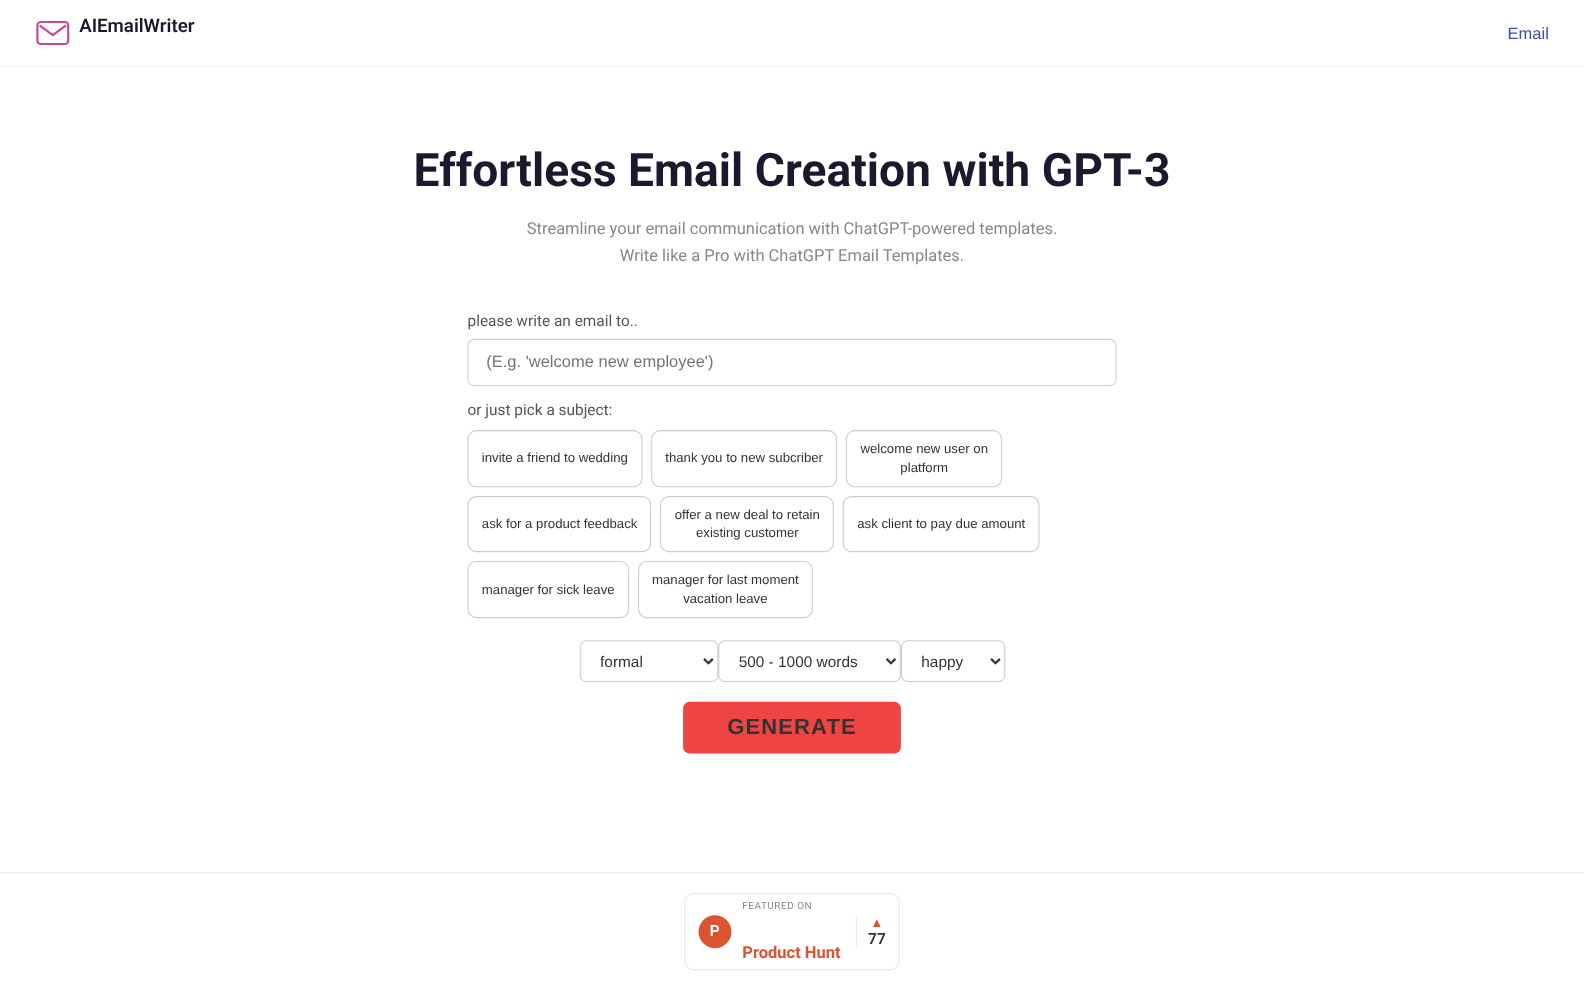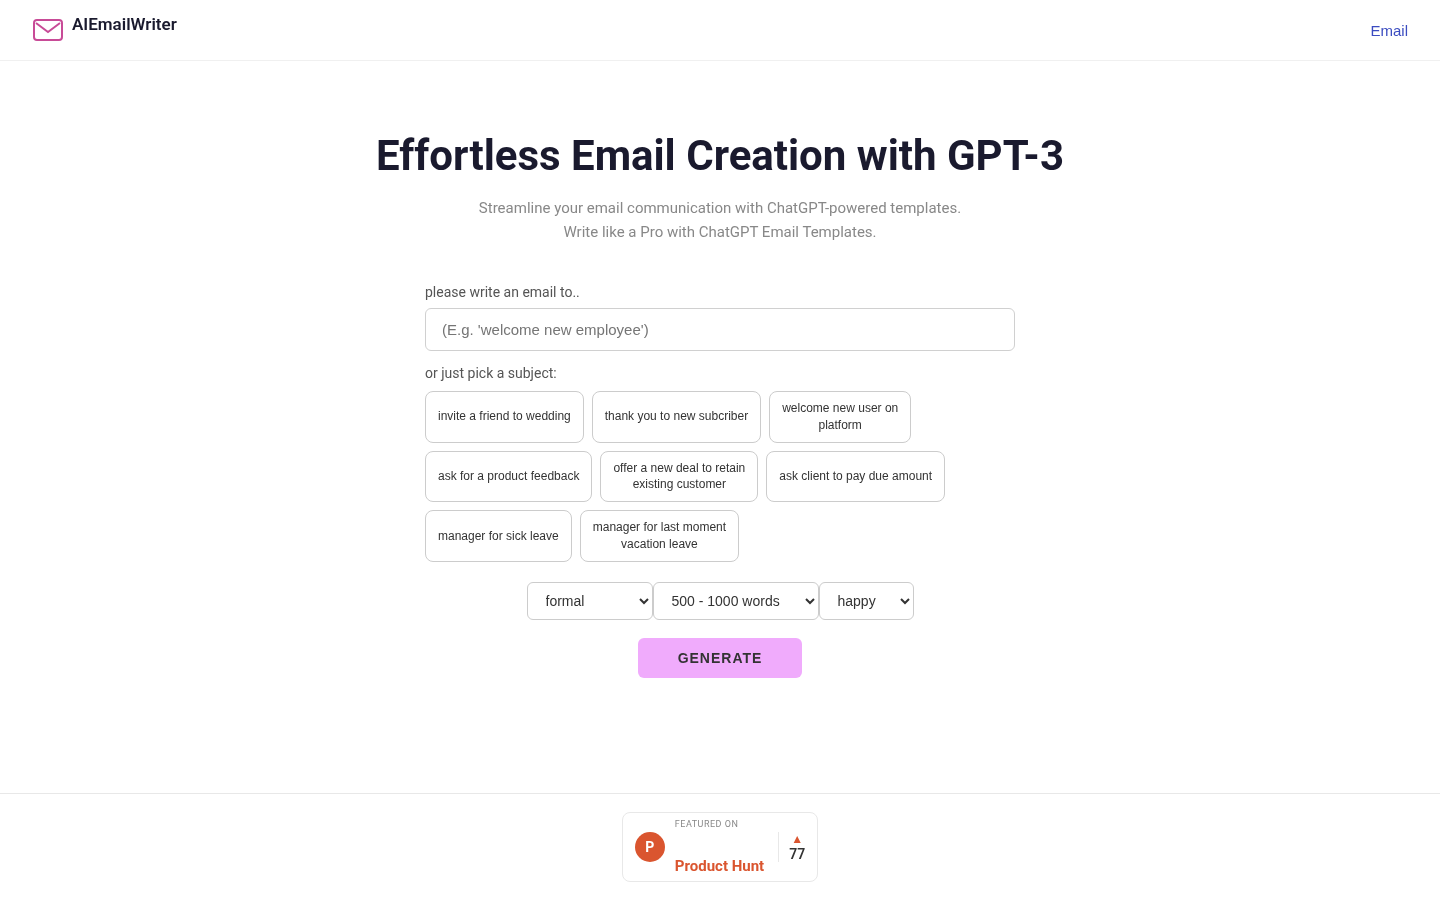--- a/index.html
+++ b/index.html
@@ -144,24 +144,24 @@
       color: #333;
       background: #fff;
       cursor: pointer;
       appearance: auto;
     }
 
     .generate-btn {
       display: block;
       margin: 0 auto;
       padding: 12px 40px;
-      background: #f0abfc;
+      background: #ef4444;
       border: none;
       border-radius: 6px;
-      font-size: 14px;
+      font-size: 20px;
       font-weight: 700;
       letter-spacing: 1px;
       color: #333;
       cursor: pointer;
     }
 
     
     .footer {
       border-top: 1px solid #e8e8e8;
       display: flex;

